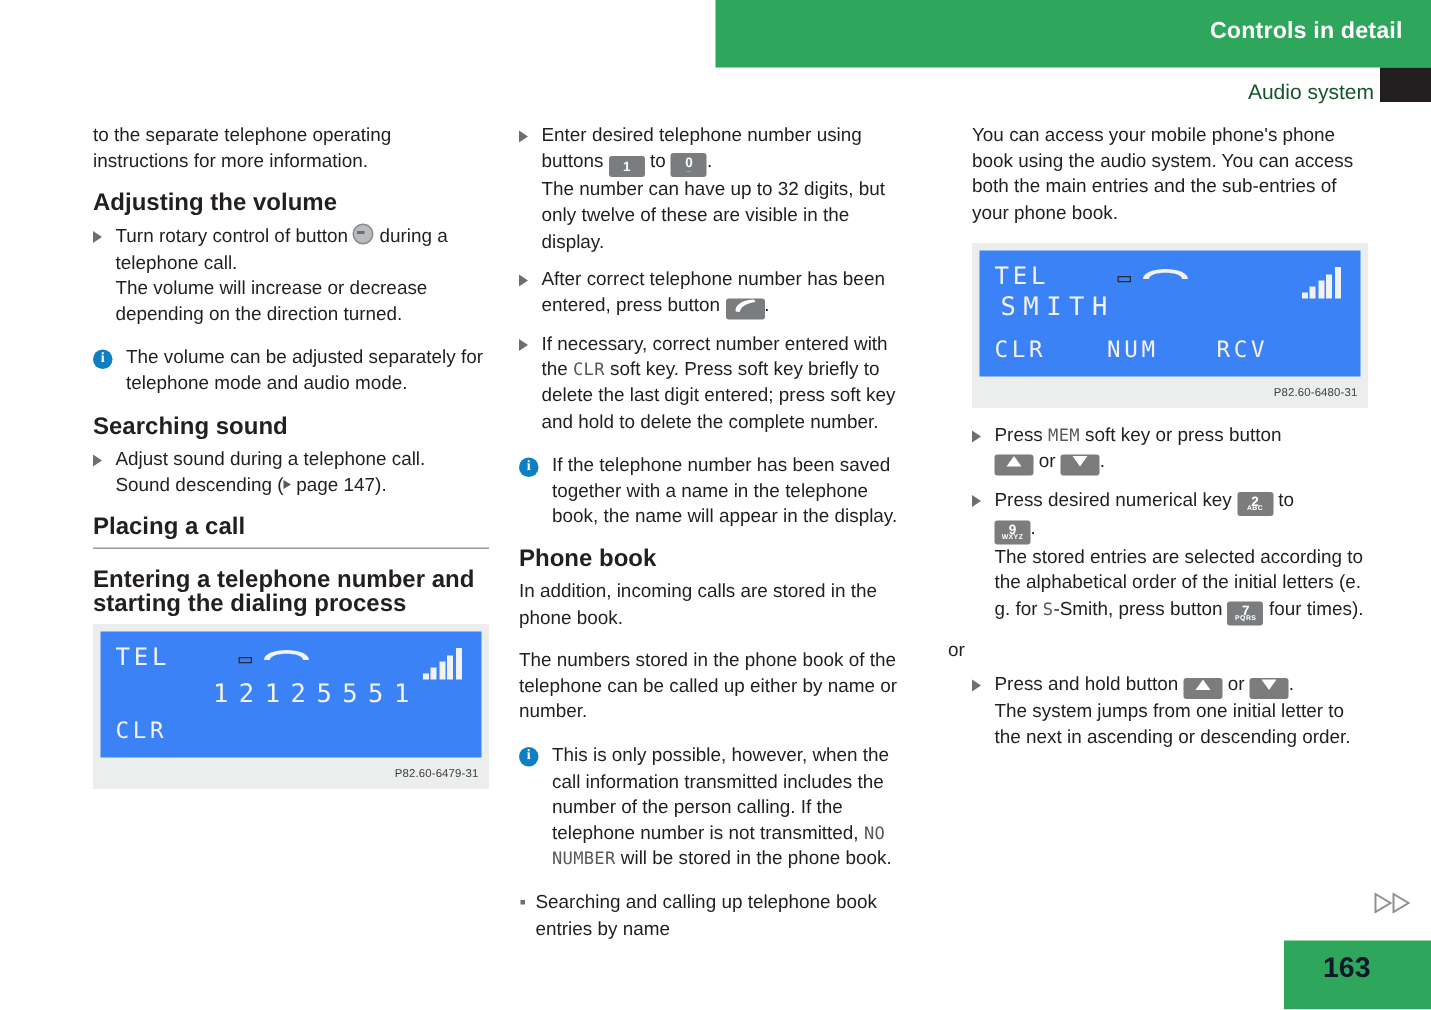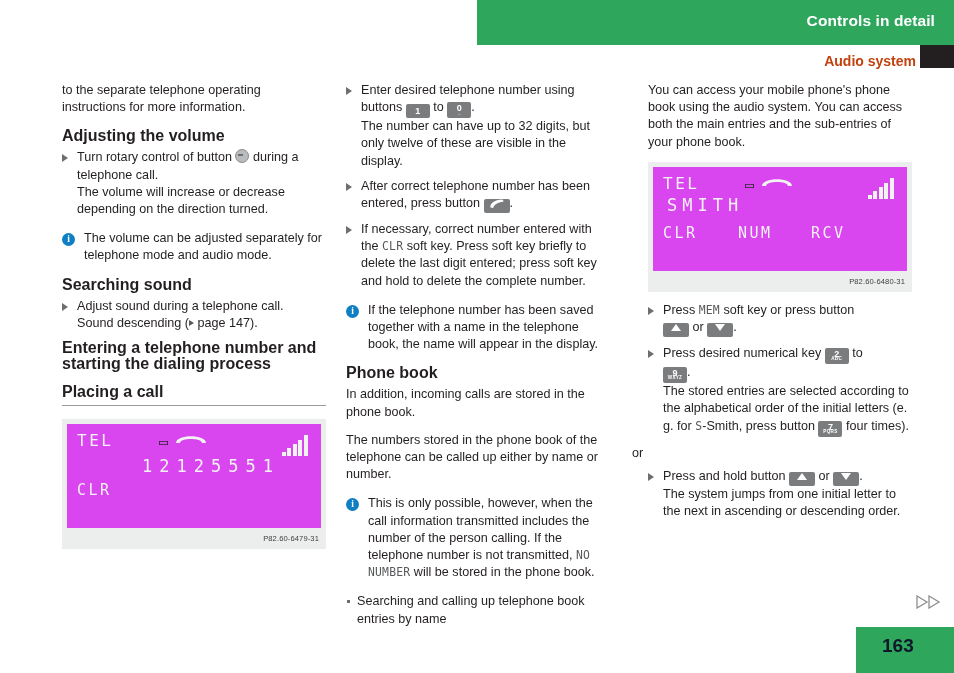--- a/index.html
+++ b/index.html
@@ -40,22 +40,22 @@
     left: 477px;
     top: 45px;
     width: 477px;
     height: 24px;
   }
   .subheader-title {
     position: absolute;
     right: 38px;
     top: 8px;
     font-size: 14px;
-    font-weight: bold;
-    color: #c2410c;
+    font-weight: normal;
+    color: #14532d;
     white-space: nowrap;
   }
   .subheader-tab {
     position: absolute;
     right: 0;
     top: 45px;
     width: 34px;
     height: 23px;
     background: #231f20;
   }
@@ -230,23 +230,23 @@
   }
 
   
   .figure { margin: 4px 0 10px 0; }
   .lcd-frame {
     background: #eceded;
     padding: 5px 5px 2px 5px;
     position: relative;
   }
   .lcd {
-    background: #d946ef;
-    position: relative;
-    height: 104px;
+    background: #3b82f6;
+    position: relative;
+    height: 84px;
     overflow: hidden;
   }
   .lcd .txt {
     position: absolute;
     color: #f2f2f2;
     font-family: "DejaVu Sans Mono", monospace;
     letter-spacing: 2.5px;
   }
   .lcd .ghost {
     position: absolute;
@@ -346,23 +346,23 @@
 
   <h3 class="sec-head">Searching sound</h3>
 
   <div class="step">
     <span class="tri"></span>
     <span>Adjust sound during a telephone call.</span><br>
     <span>Sound descending (</span><span class="pgarrow"></span>
     <span>page 147).</span>
   </div>
 
+  <h3 class="sec-head rule">Placing a call</h3>
+
   <h3 class="sec-head first">Entering a telephone number and starting the dialing process</h3>
-
-  <h3 class="sec-head rule">Placing a call</h3>
 
   <div class="figure">
     <div class="lcd-frame">
       <div class="lcd">
         <span class="txt" style="left:10px; top:8px; font-size:16px;">TEL</span>
         <svg class="hs" viewBox="0 0 34 15">
           <path d="M2 13 C2 4, 32 4, 32 13 L28 13 C28 7.5, 6 7.5, 6 13 Z" fill="#f2f2f2"></path>
         </svg>
         <span class="ghost" style="left:92px; top:10px; font-size:15px; letter-spacing:1px;">▭</span>
         <div class="bars">

